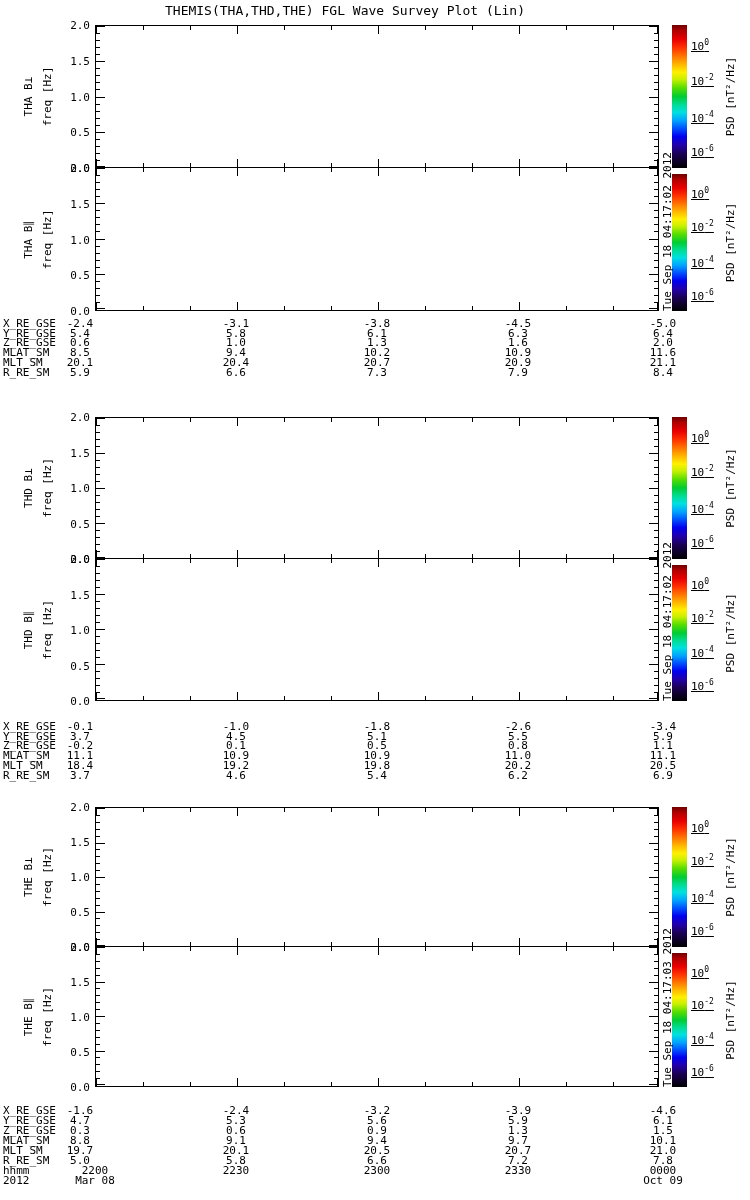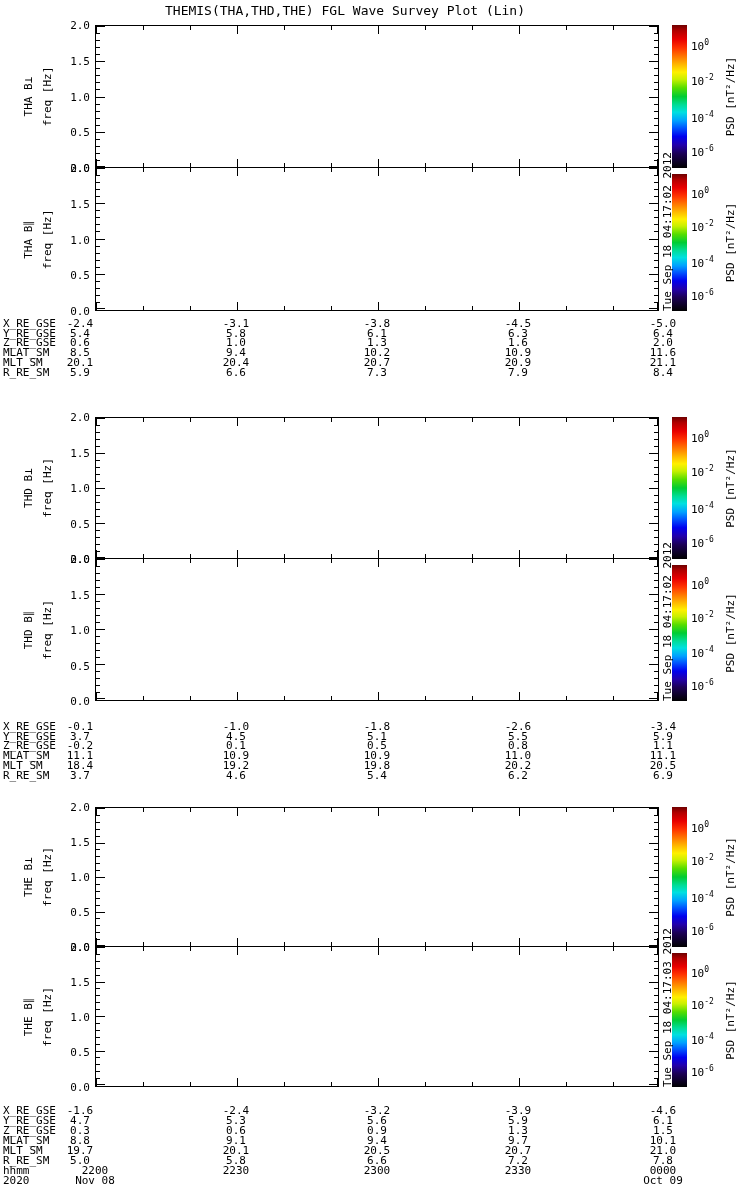--- a/index.html
+++ b/index.html
@@ -5,21 +5,21 @@
   html,body{margin:0;padding:0;background:#ffffff;}
   body{width:750px;height:1200px;position:relative;overflow:hidden;
        font-family:"DejaVu Sans Mono","DejaVu Sans",monospace;color:#000;}
   .abs{position:absolute;}
   .title{top:3px;left:0;width:690px;text-align:center;font-size:13px;letter-spacing:0px;white-space:pre;}
   .panel{border:1px solid #000;box-sizing:border-box;background:#fff;}
   .panel.bottom{border-top:none;}
   .tick{position:absolute;background:#000;}
   .ylab{font-size:11px;text-align:right;white-space:pre;}
   .vert{transform:rotate(-90deg);transform-origin:0 0;font-size:11px;height:13px;line-height:13px;white-space:pre;}
-  .cblab{font-size:11px;white-space:nowrap;line-height:12px;}
+  .cblab{font-size:11px;white-space:nowrap;line-height:12px;text-decoration:underline;}
   .cblab sup{font-size:8px;line-height:0;}
   .trow{position:absolute;left:0;width:750px;white-space:pre;}
   .tcell{position:absolute;white-space:pre;}
 </style>
 </head>
 <body>
 
 <div class="abs title">THEMIS(THA,THD,THE) FGL Wave Survey Plot (Lin)</div>
 <div id="groups">
     <div class="abs" style="left: 0px; top: 0px;">
@@ -545,16 +545,16 @@
       <div class="abs vert" style="left: 724px; top: 1087px; width: 134px; text-align: center;">PSD [nT²/Hz]</div>
       <div class="abs vert" style="left: 661px; top: 1087px; width: 140px; text-align: left;">Tue Sep 18 04:17:03 2012</div>
       <div class="abs" style="left: 0px; top: 1106px; width: 750px; font-size: 11px;">
         <div class="trow" style="top: 0px; height: 10px; line-height: 10px;"><span class="tcell" style="left: 3px;">X_RE_GSE</span><span class="tcell" style="left: 35px; width: 90px; text-align: center;">-1.6</span><span class="tcell" style="left: 191px; width: 90px; text-align: center;">-2.4</span><span class="tcell" style="left: 332px; width: 90px; text-align: center;">-3.2</span><span class="tcell" style="left: 473px; width: 90px; text-align: center;">-3.9</span><span class="tcell" style="left: 618px; width: 90px; text-align: center;">-4.6</span></div>
         <div class="trow" style="top: 10px; height: 10px; line-height: 10px;"><span class="tcell" style="left: 3px;">Y_RE_GSE</span><span class="tcell" style="left: 35px; width: 90px; text-align: center;">4.7</span><span class="tcell" style="left: 191px; width: 90px; text-align: center;">5.3</span><span class="tcell" style="left: 332px; width: 90px; text-align: center;">5.6</span><span class="tcell" style="left: 473px; width: 90px; text-align: center;">5.9</span><span class="tcell" style="left: 618px; width: 90px; text-align: center;">6.1</span></div>
         <div class="trow" style="top: 20px; height: 10px; line-height: 10px;"><span class="tcell" style="left: 3px;">Z_RE_GSE</span><span class="tcell" style="left: 35px; width: 90px; text-align: center;">0.3</span><span class="tcell" style="left: 191px; width: 90px; text-align: center;">0.6</span><span class="tcell" style="left: 332px; width: 90px; text-align: center;">0.9</span><span class="tcell" style="left: 473px; width: 90px; text-align: center;">1.3</span><span class="tcell" style="left: 618px; width: 90px; text-align: center;">1.5</span></div>
         <div class="trow" style="top: 30px; height: 10px; line-height: 10px;"><span class="tcell" style="left: 3px;">MLAT_SM</span><span class="tcell" style="left: 35px; width: 90px; text-align: center;">8.8</span><span class="tcell" style="left: 191px; width: 90px; text-align: center;">9.1</span><span class="tcell" style="left: 332px; width: 90px; text-align: center;">9.4</span><span class="tcell" style="left: 473px; width: 90px; text-align: center;">9.7</span><span class="tcell" style="left: 618px; width: 90px; text-align: center;">10.1</span></div>
         <div class="trow" style="top: 40px; height: 10px; line-height: 10px;"><span class="tcell" style="left: 3px;">MLT_SM</span><span class="tcell" style="left: 35px; width: 90px; text-align: center;">19.7</span><span class="tcell" style="left: 191px; width: 90px; text-align: center;">20.1</span><span class="tcell" style="left: 332px; width: 90px; text-align: center;">20.5</span><span class="tcell" style="left: 473px; width: 90px; text-align: center;">20.7</span><span class="tcell" style="left: 618px; width: 90px; text-align: center;">21.0</span></div>
         <div class="trow" style="top: 50px; height: 10px; line-height: 10px;"><span class="tcell" style="left: 3px;">R_RE_SM</span><span class="tcell" style="left: 35px; width: 90px; text-align: center;">5.0</span><span class="tcell" style="left: 191px; width: 90px; text-align: center;">5.8</span><span class="tcell" style="left: 332px; width: 90px; text-align: center;">6.6</span><span class="tcell" style="left: 473px; width: 90px; text-align: center;">7.2</span><span class="tcell" style="left: 618px; width: 90px; text-align: center;">7.8</span></div>
         <div class="trow" style="top: 60px; height: 10px; line-height: 10px;"><span class="tcell" style="left: 3px;">hhmm</span><span class="tcell" style="left: 50px; width: 90px; text-align: center;">2200</span><span class="tcell" style="left: 191px; width: 90px; text-align: center;">2230</span><span class="tcell" style="left: 332px; width: 90px; text-align: center;">2300</span><span class="tcell" style="left: 473px; width: 90px; text-align: center;">2330</span><span class="tcell" style="left: 618px; width: 90px; text-align: center;">0000</span></div>
-        <div class="trow" style="top: 70px; height: 10px; line-height: 10px;"><span class="tcell" style="left: 3px;">2020</span><span class="tcell" style="left: 50px; width: 90px; text-align: center;">Nov 08</span><span class="tcell" style="left: 618px; width: 90px; text-align: center;">Oct 09</span></div>
+        <div class="trow" style="top: 70px; height: 10px; line-height: 10px;"><span class="tcell" style="left: 3px;">2012</span><span class="tcell" style="left: 50px; width: 90px; text-align: center;">Mar 08</span><span class="tcell" style="left: 618px; width: 90px; text-align: center;">Oct 09</span></div>
       </div>
     </div>
   </div>
 
 </body></html>

